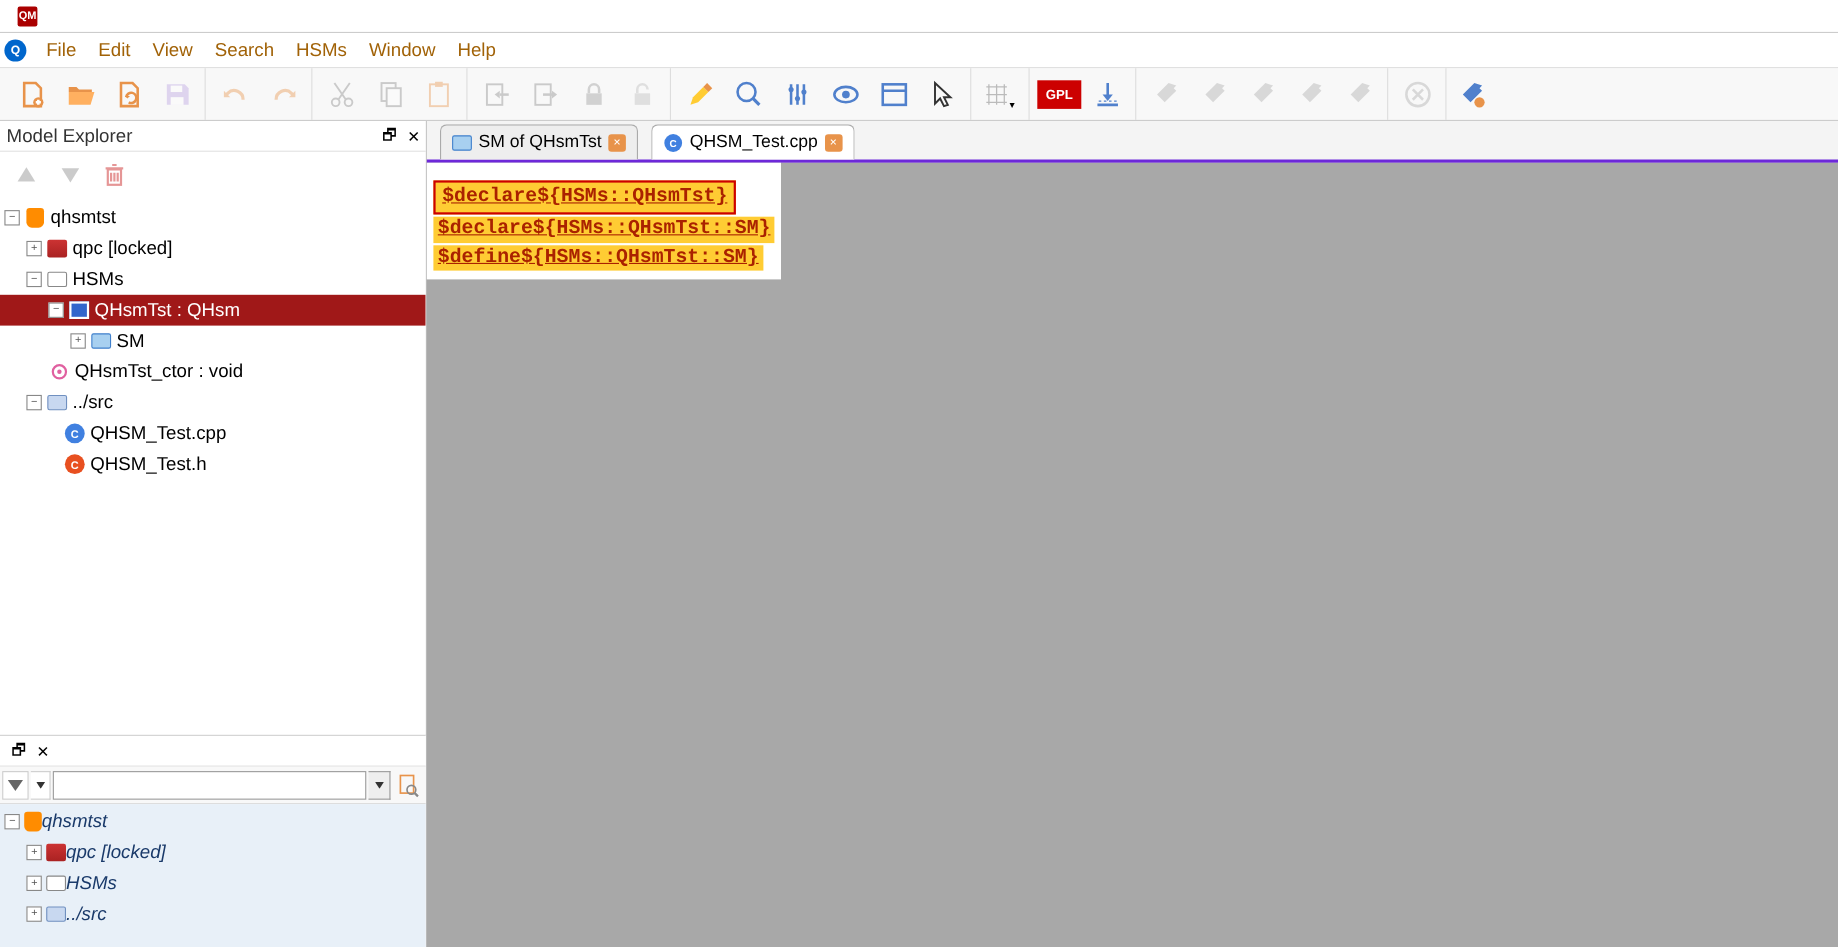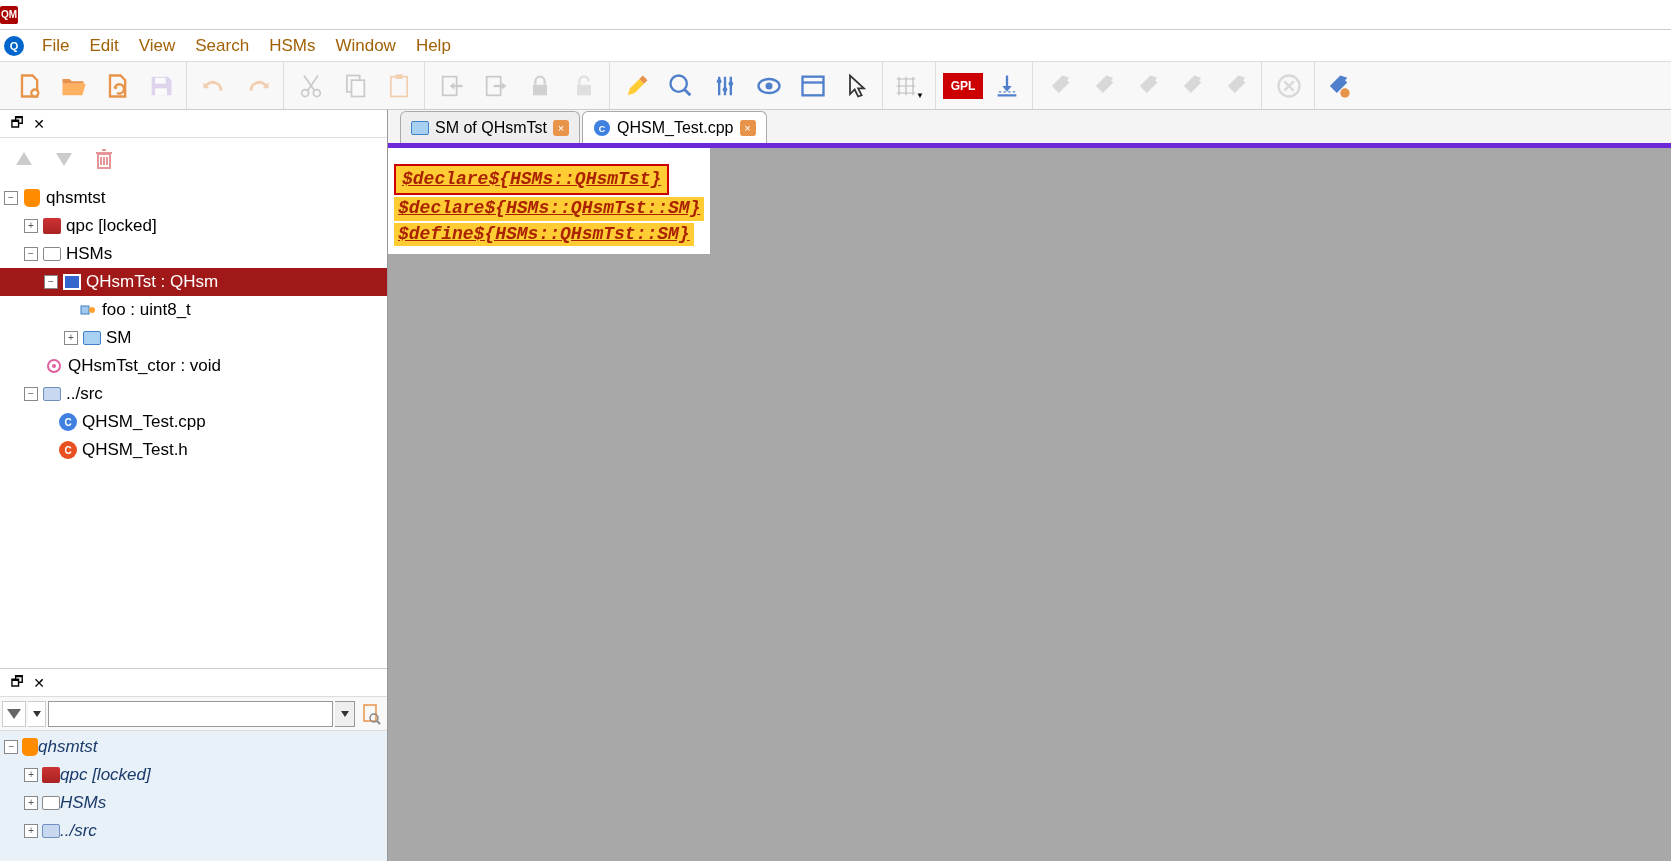--- a/index.html
+++ b/index.html
@@ -1,19 +1,19 @@
 <!DOCTYPE html>
 <html><head>
 <meta charset="utf-8">
 <style>
 * { margin: 0; padding: 0; box-sizing: border-box; font-family: "Segoe UI", Tahoma, sans-serif; }
 body { width: 1671px; height: 861px; background: #f0f0f0; overflow: hidden; }
 
 
-.title-bar { height: 30px; background: #fff; display: flex; align-items: center; padding-left: 0; border-bottom: 1px solid #ccc; }
+.title-bar { height: 30px; background: #fff; display: flex; align-items: center; padding-left: 16px; border-bottom: 1px solid #ccc; }
 .title-bar .app-icon { width: 18px; height: 18px; background: #a00; border-radius: 2px; margin-right: 6px; display: flex; align-items: center; justify-content: center; font-size: 10px; color: #fff; font-weight: bold; }
 .title-bar .title-text { font-size: 16px; color: #333; }
 
 
 .menu-bar { height: 32px; background: #fff; display: flex; align-items: center; padding-left: 4px; border-bottom: 1px solid #ddd; }
 .menu-bar .qm-icon { width: 20px; height: 20px; background: #0066cc; border-radius: 50%; margin-right: 8px; display: flex; align-items: center; justify-content: center; font-size: 11px; color: #fff; font-weight: bold; }
 .menu-bar .menu-item { padding: 4px 10px; font-size: 17px; color: #a16207; cursor: pointer; }
 
 
 .toolbar { height: 48px; background: #f8f8f8; display: flex; align-items: center; padding: 0 4px; border-bottom: 1px solid #ccc; gap: 2px; }
@@ -58,28 +58,28 @@
 .search-bar input { flex: 1; height: 26px; border: 1px solid #999; padding: 0 4px; font-size: 14px; }
 .search-bar .search-combo-btn { width: 20px; height: 26px; border: 1px solid #999; border-left: none; display: flex; align-items: center; justify-content: center; cursor: pointer; background: #eee; }
 .search-bar .search-go { width: 28px; height: 26px; display: flex; align-items: center; justify-content: center; cursor: pointer; }
 
 .search-results { background: #e8f0f8; min-height: 130px; padding-top: 2px; }
 .search-item { display: flex; align-items: center; height: 28px; font-size: 17px; font-style: italic; color: #1a3a6a; cursor: pointer; }
 .search-item .expander { width: 14px; height: 14px; border: 1px solid #888; display: flex; align-items: center; justify-content: center; font-size: 10px; line-height: 1; margin-right: 4px; background: #fff; color: #555; }
 
 
 .editor-area { flex: 1; display: flex; flex-direction: column; background: #fff; }
-.tab-bar { height: 38px; background: #f4f4f4; display: flex; align-items: flex-end; padding-left: 12px; border-bottom: 5px solid #6d28d9; gap: 2px; }
+.tab-bar { height: 38px; background: #f4f4f4; display: flex; align-items: flex-end; padding-left: 12px; border-bottom: 3px solid #6d28d9; gap: 12px; }
 .tab { height: 32px; background: #fff; border: 1px solid #aaa; border-bottom: none; border-radius: 6px 6px 0 0; display: flex; align-items: center; padding: 0 10px; gap: 6px; font-size: 16px; cursor: pointer; }
 .tab.inactive { background: #eee; }
 .tab .tab-close { width: 16px; height: 16px; background: #e8934a; color: #fff; border-radius: 3px; display: flex; align-items: center; justify-content: center; font-size: 11px; cursor: pointer; }
 .tab .tab-icon { width: 18px; height: 16px; display: flex; align-items: center; justify-content: center; }
 
 .editor-content { flex: 1; background: #a8a8a8; padding: 0; position: relative; }
-.code-block { background: #fff; padding: 16px 6px 6px 6px; display: inline-block; font-style: italic; }
+.code-block { background: #fff; padding: 16px 6px 6px 6px; display: inline-block; }
 .code-line { font-family: "Courier New", monospace; font-size: 18px; font-weight: bold; background: #ffcc33; color: #aa2200; padding: 0 4px; margin-bottom: 2px; text-decoration: underline; display: inline-block; }
 .code-line.boxed { border: 2px solid #cc0000; padding: 2px 6px; }
 .code-row { line-height: 1.3; }
 
 </style>
 </head>
 <body>
 
 <div class="title-bar">
   <div class="app-icon">QM</div>
@@ -289,20 +289,21 @@
         <circle cx="18" cy="18" r="4" fill="#e8934a"></circle>
       </svg>
     </div>
 </div>
 
 <div class="main-layout">
 
   <div class="left-panel">
 
     <div class="panel-header">
+      <div class="panel-title">Model Explorer</div>
       <div class="panel-btn">🗗</div>
       <div class="panel-btn">✕</div>
     </div>
 
     <div class="explorer-toolbar">
       <div class="exp-btn">
           <svg width="28" height="24" viewBox="0 0 24 24">
             <path fill="#999" d="M12 5L4 18h16z"></path>
           </svg>
         </div>
@@ -340,29 +341,20 @@
             <div class="icon-folder-state"></div>
           </div>
         <div class="node-label">HSMs</div>
       </div>
       <div class="tree-item selected" style="padding-left:44px">
         <div class="expander" style="color:#555">−</div>
         <div class="node-icon">
             <div class="icon-class"></div>
           </div>
         <div class="node-label">QHsmTst : QHsm</div>
-      </div>
-      <div class="tree-item" style="padding-left:78px">
-        <div class="node-icon">
-            <svg width="18" height="14" viewBox="0 0 18 14">
-              <rect x="2" y="3" width="8" height="8" fill="#a0c8f0" stroke="#4080c0"></rect>
-              <circle cx="13" cy="7" r="3" fill="#ffa030"></circle>
-            </svg>
-          </div>
-        <div class="node-label">foo : uint8_t</div>
       </div>
       <div class="tree-item" style="padding-left:64px">
         <div class="expander">+</div>
         <div class="node-icon">
             <div class="icon-sm"></div>
           </div>
         <div class="node-label">SM</div>
       </div>
       <div class="tree-item" style="padding-left:44px">
         <div class="node-icon">

